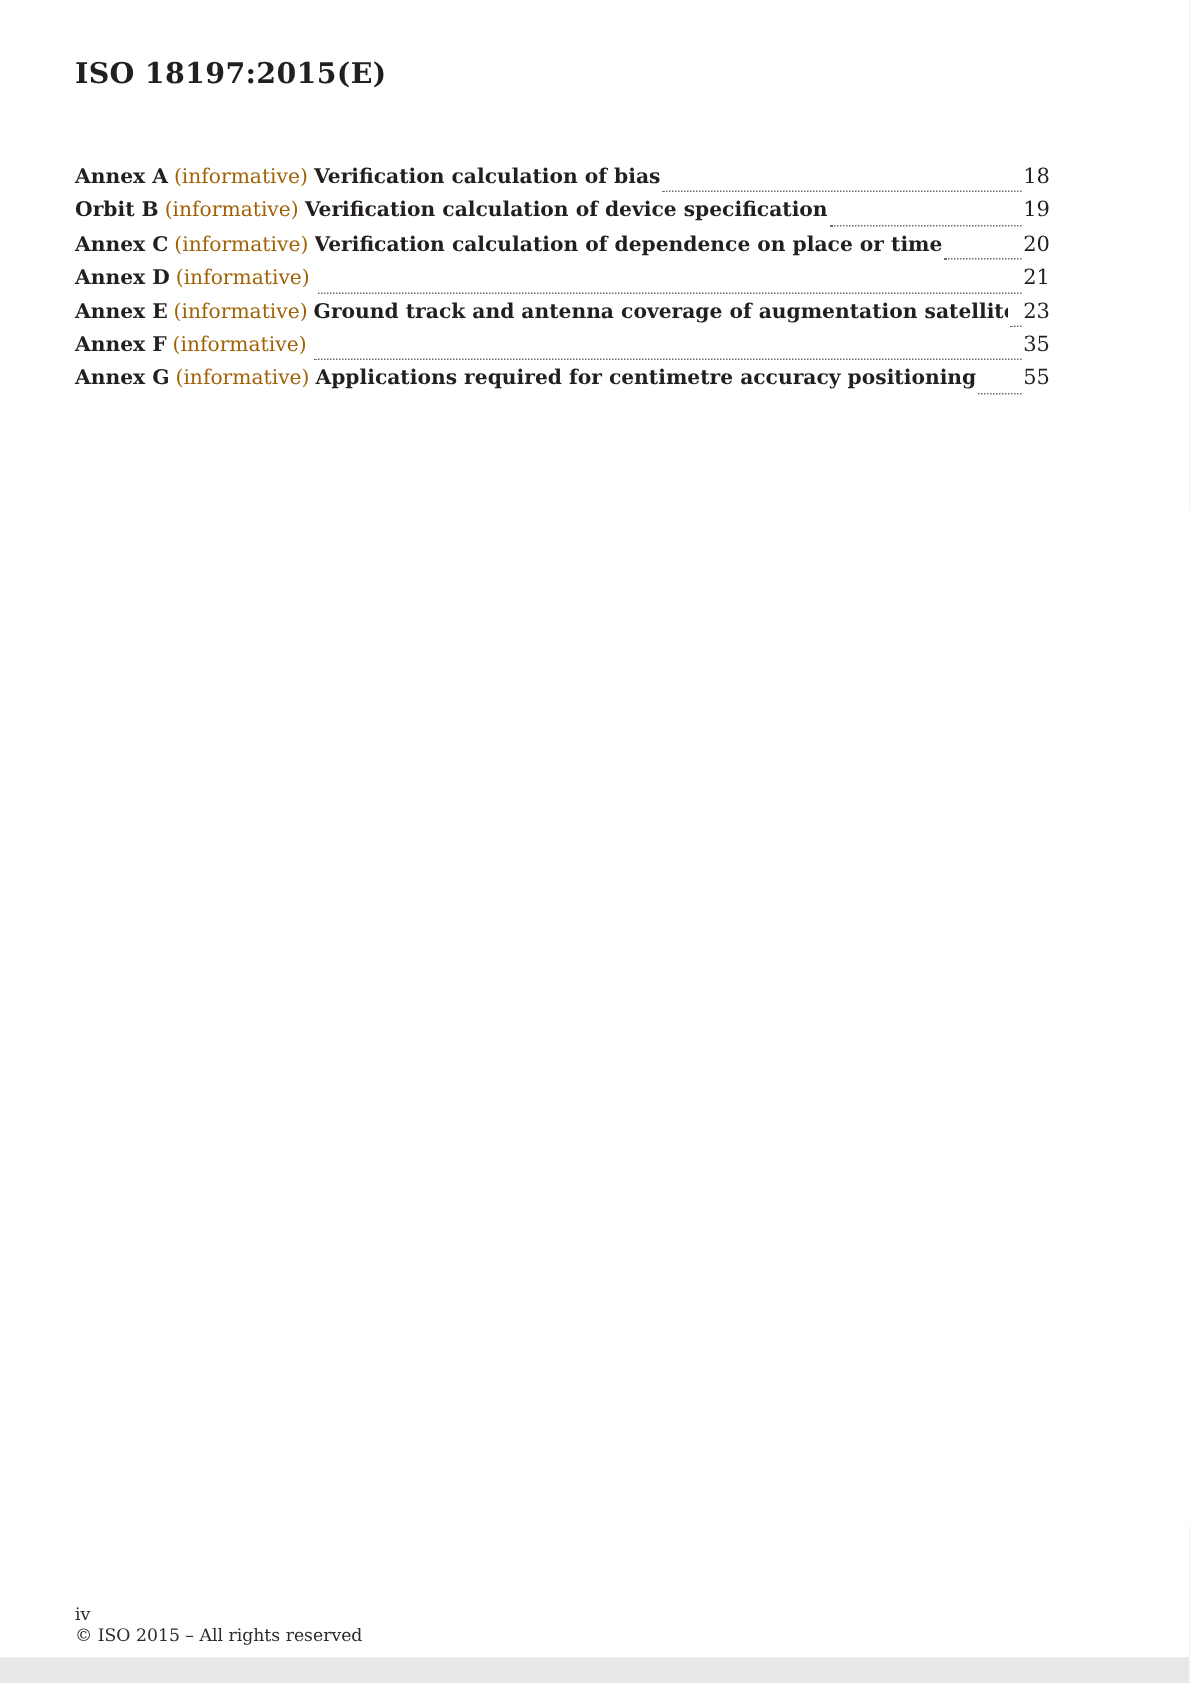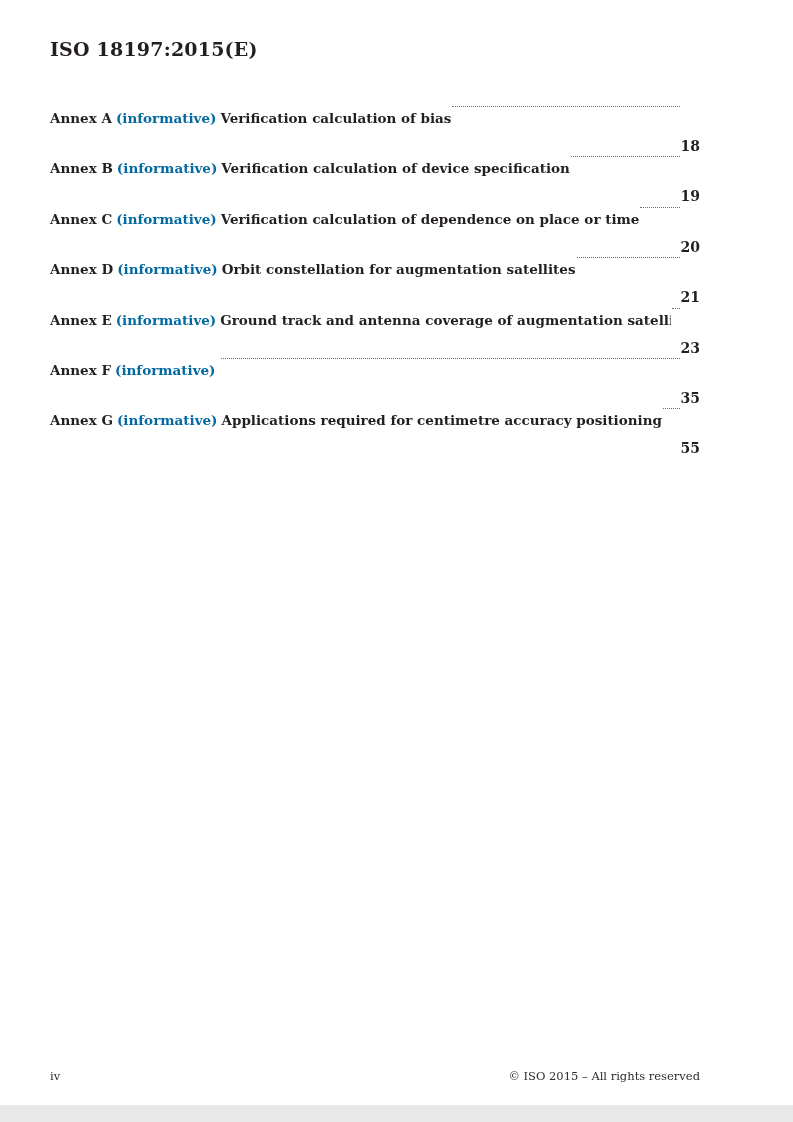--- a/index.html
+++ b/index.html
@@ -24,105 +24,104 @@
     white-space: nowrap;
   }
   .toc {
     position: absolute;
     left: 50px;
     right: 93px;
     top: 107px;
   }
   .toc-row {
     display: flex;
-    align-items: flex-start;
+    align-items: flex-end;
     line-height: 22.4px;
     white-space: nowrap;
   }
   .t-label {
     font-weight: bold;
     font-size: 13.5px;
     margin-right: 4px;
     flex: 0 0 auto;
   }
   .t-qual {
-    font-weight: bold;
+    font-weight: normal;
     font-size: 13.5px;
-    color: #0369a1;
+    color: #a16207;
     margin-right: 4px;
     flex: 0 0 auto;
   }
   .t-title {
     font-weight: bold;
     font-size: 13.5px;
     flex: 0 1 auto;
     overflow: hidden;
   }
   .leader {
     flex: 1 1 8px;
     min-width: 8px;
     border-bottom: 1px dotted #6e6e6e;
     margin: 0 1px;
     transform: translateY(-1px);
   }
   .t-page {
-    font-weight: bold;
+    font-weight: normal;
     font-size: 14px;
     flex: 0 0 auto;
-    margin-top: 28px;
   }
   .doc-footer {
     position: absolute;
     left: 50px;
     right: 93px;
     top: 1069px;
     display: flex;
     justify-content: space-between;
     align-items: flex-start;
     font-size: 11.5px;
     color: #2e2b2c;
+    flex-direction: column;
   }
 </style>
 </head>
 <body>
 
 <div class="page">
 
   <div class="doc-header">ISO 18197:2015(E)</div>
 
   <div class="toc">
 
     <div class="toc-row">
       <span class="t-label">Annex A</span>
       <span class="t-qual">(informative)</span>
       <span class="t-title">Verification calculation of bias</span>
       <span class="leader"></span>
       <span class="t-page">18</span>
     </div>
 
     <div class="toc-row">
-      <span class="t-label">Annex B</span>
+      <span class="t-label">Orbit B</span>
       <span class="t-qual">(informative)</span>
       <span class="t-title">Verification calculation of device specification</span>
       <span class="leader"></span>
       <span class="t-page">19</span>
     </div>
 
     <div class="toc-row">
       <span class="t-label">Annex C</span>
       <span class="t-qual">(informative)</span>
       <span class="t-title">Verification calculation of dependence on place or time</span>
       <span class="leader"></span>
       <span class="t-page">20</span>
     </div>
 
     <div class="toc-row">
       <span class="t-label">Annex D</span>
       <span class="t-qual">(informative)</span>
-      <span class="t-title">Orbit constellation for augmentation satellites</span>
       <span class="leader"></span>
       <span class="t-page">21</span>
     </div>
 
     <div class="toc-row">
       <span class="t-label">Annex E</span>
       <span class="t-qual">(informative)</span>
       <span class="t-title">Ground track and antenna coverage of augmentation satellite</span>
       <span class="leader"></span>
       <span class="t-page">23</span>

